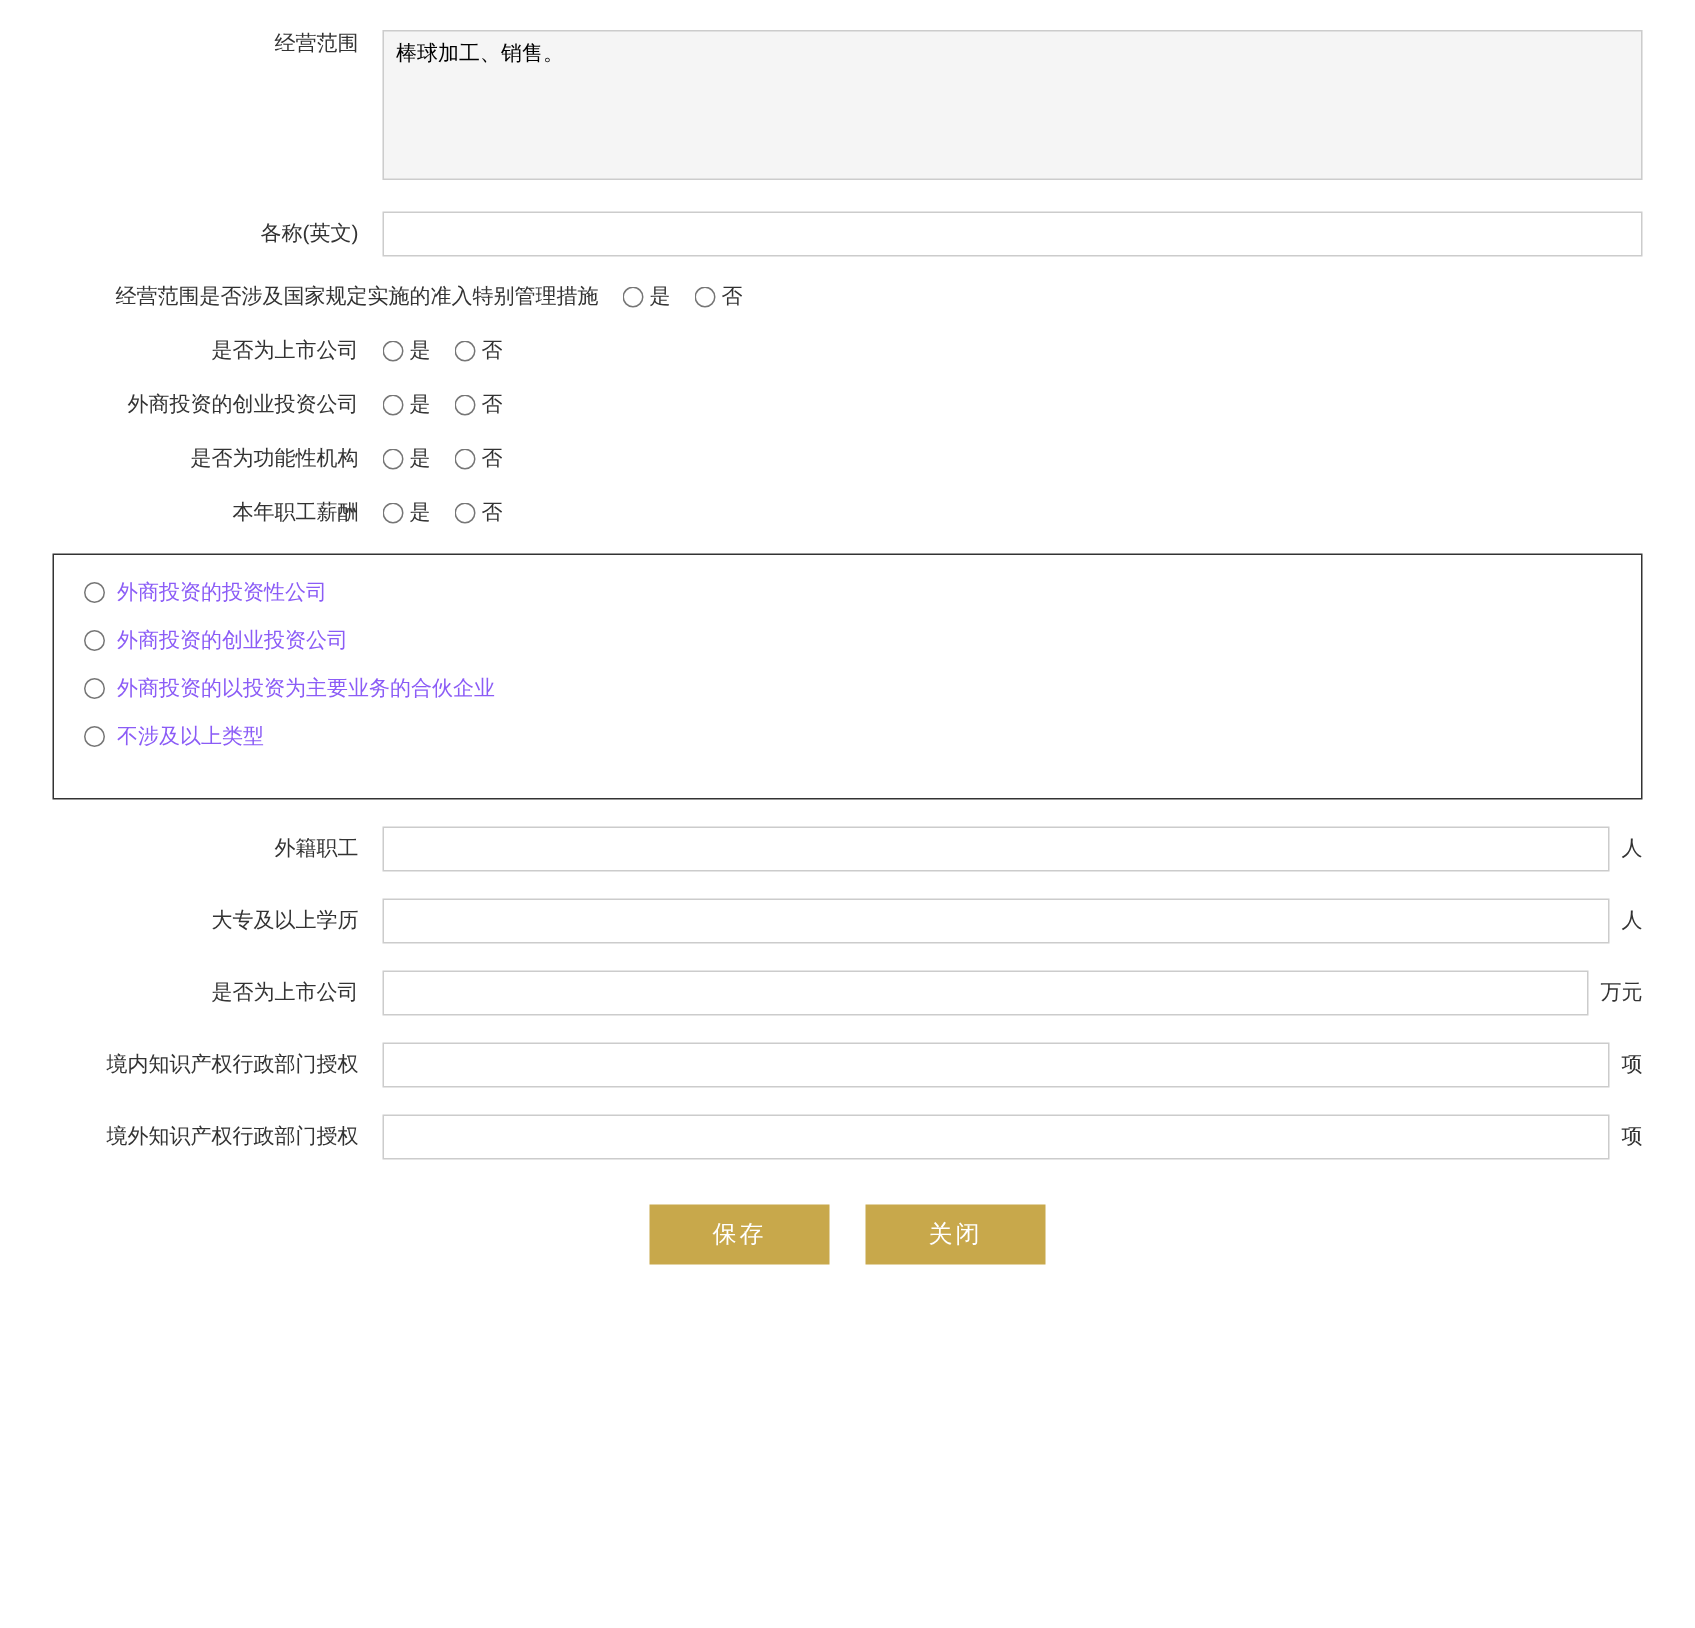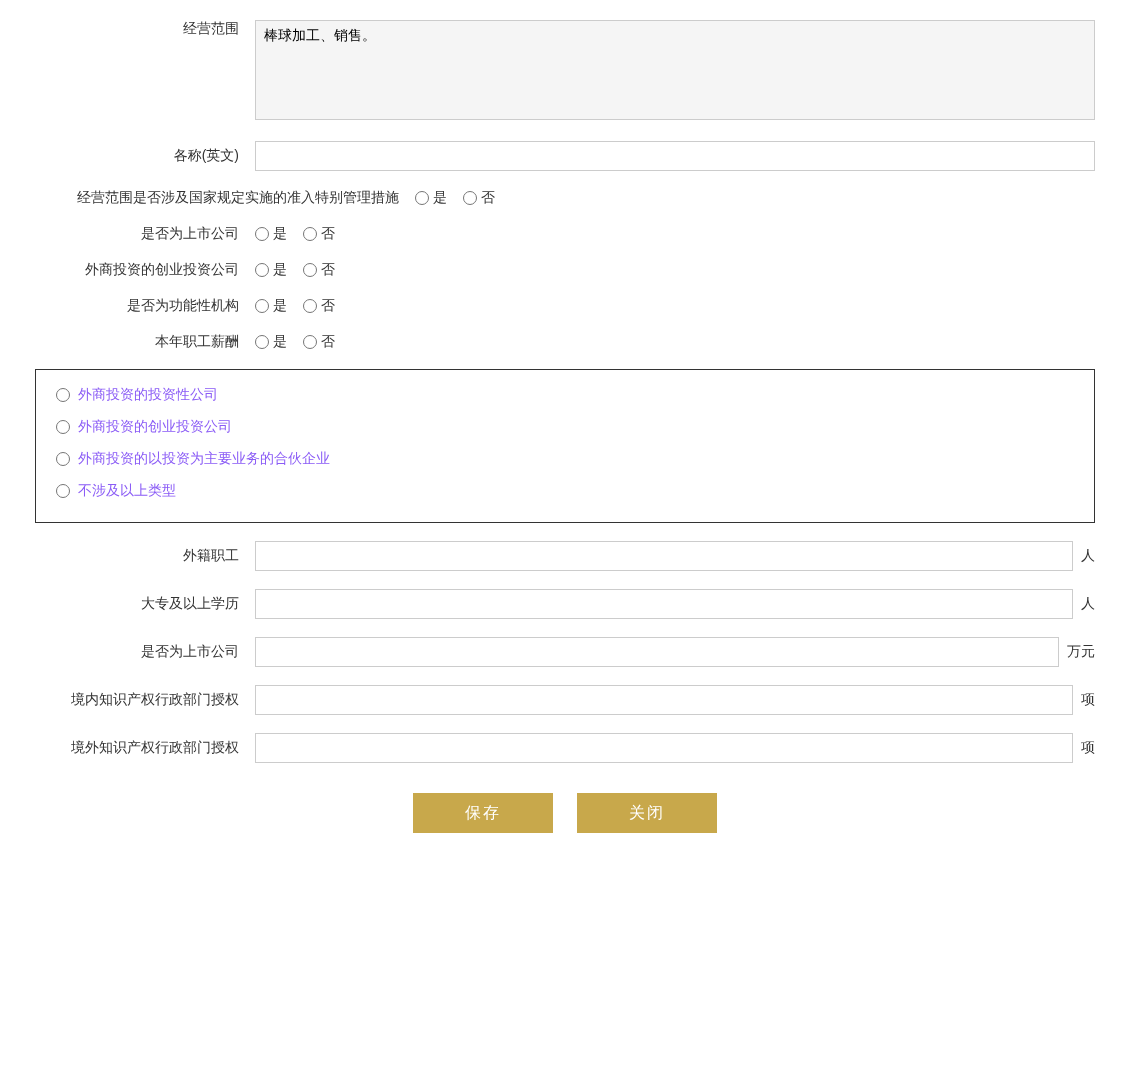--- a/index.html
+++ b/index.html
@@ -87,40 +87,40 @@
       padding: 16px 20px;
       margin-bottom: 18px;
     }
     .checkbox-row {
       display: flex;
       align-items: center;
       margin-bottom: 14px;
       gap: 8px;
     }
     .checkbox-row:last-child {
-      margin-bottom: 6px;
+      margin-bottom: 16px;
     }
     .checkbox-row input[type="radio"] {
       width: 14px;
       height: 14px;
       cursor: pointer;
       accent-color: #666;
     }
     .checkbox-row label {
       cursor: pointer;
       color: #8b5cf6;
     }
     .btn-row {
       display: flex;
       justify-content: center;
       gap: 24px;
       margin-top: 30px;
     }
     .btn-save, .btn-close {
-      width: 140px;
+      width: 120px;
       height: 40px;
       border: none;
       cursor: pointer;
       font-size: 16px;
       font-family: "Microsoft YaHei", "SimHei", sans-serif;
       background: #c8a84b;
       color: #fff;
       letter-spacing: 2px;
     }
     .form-row-top {

